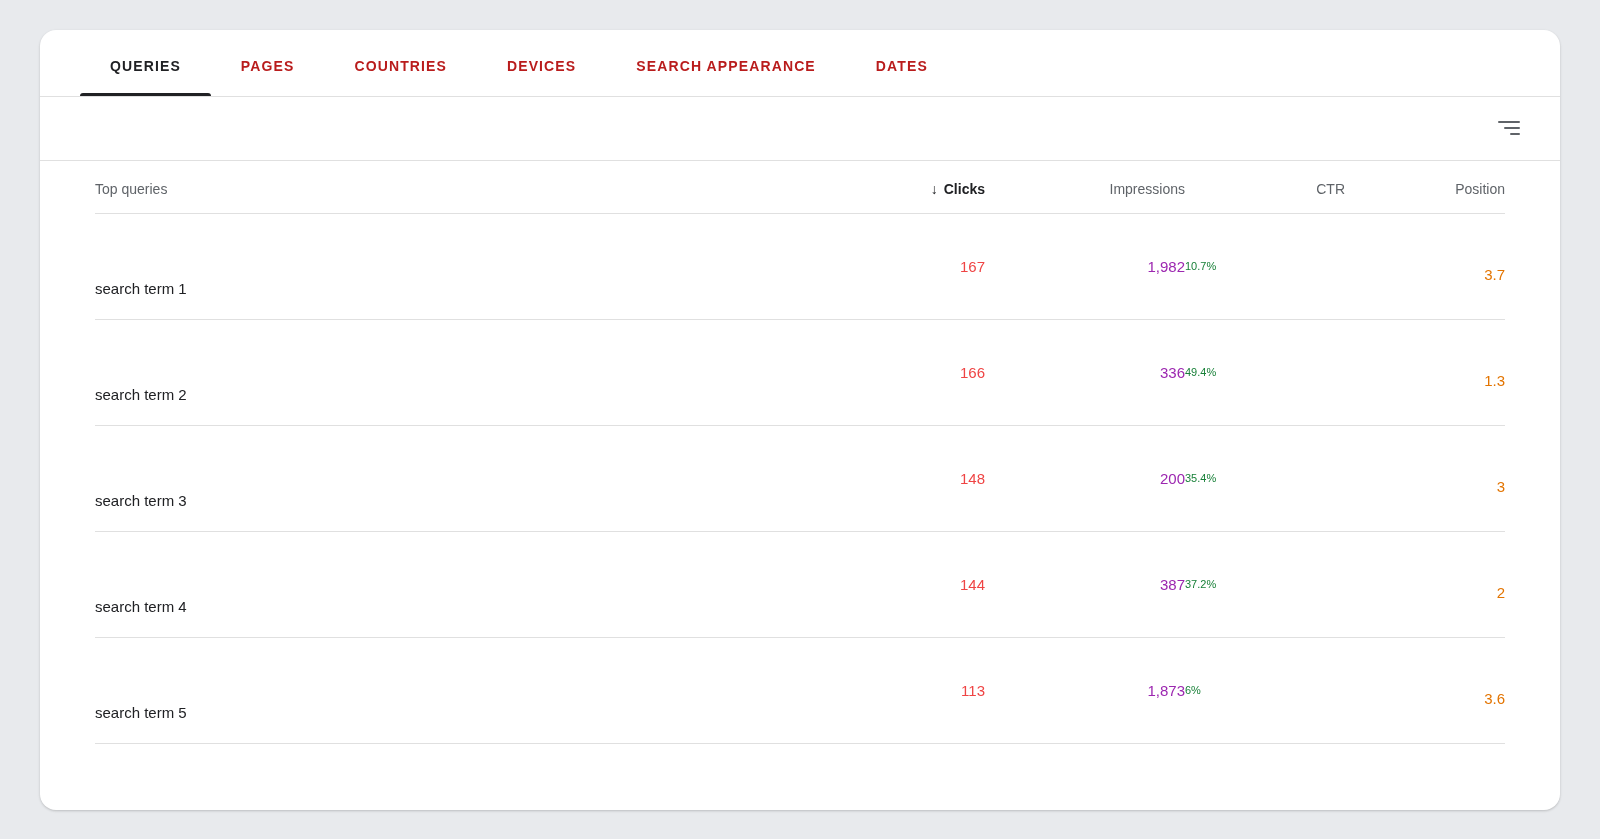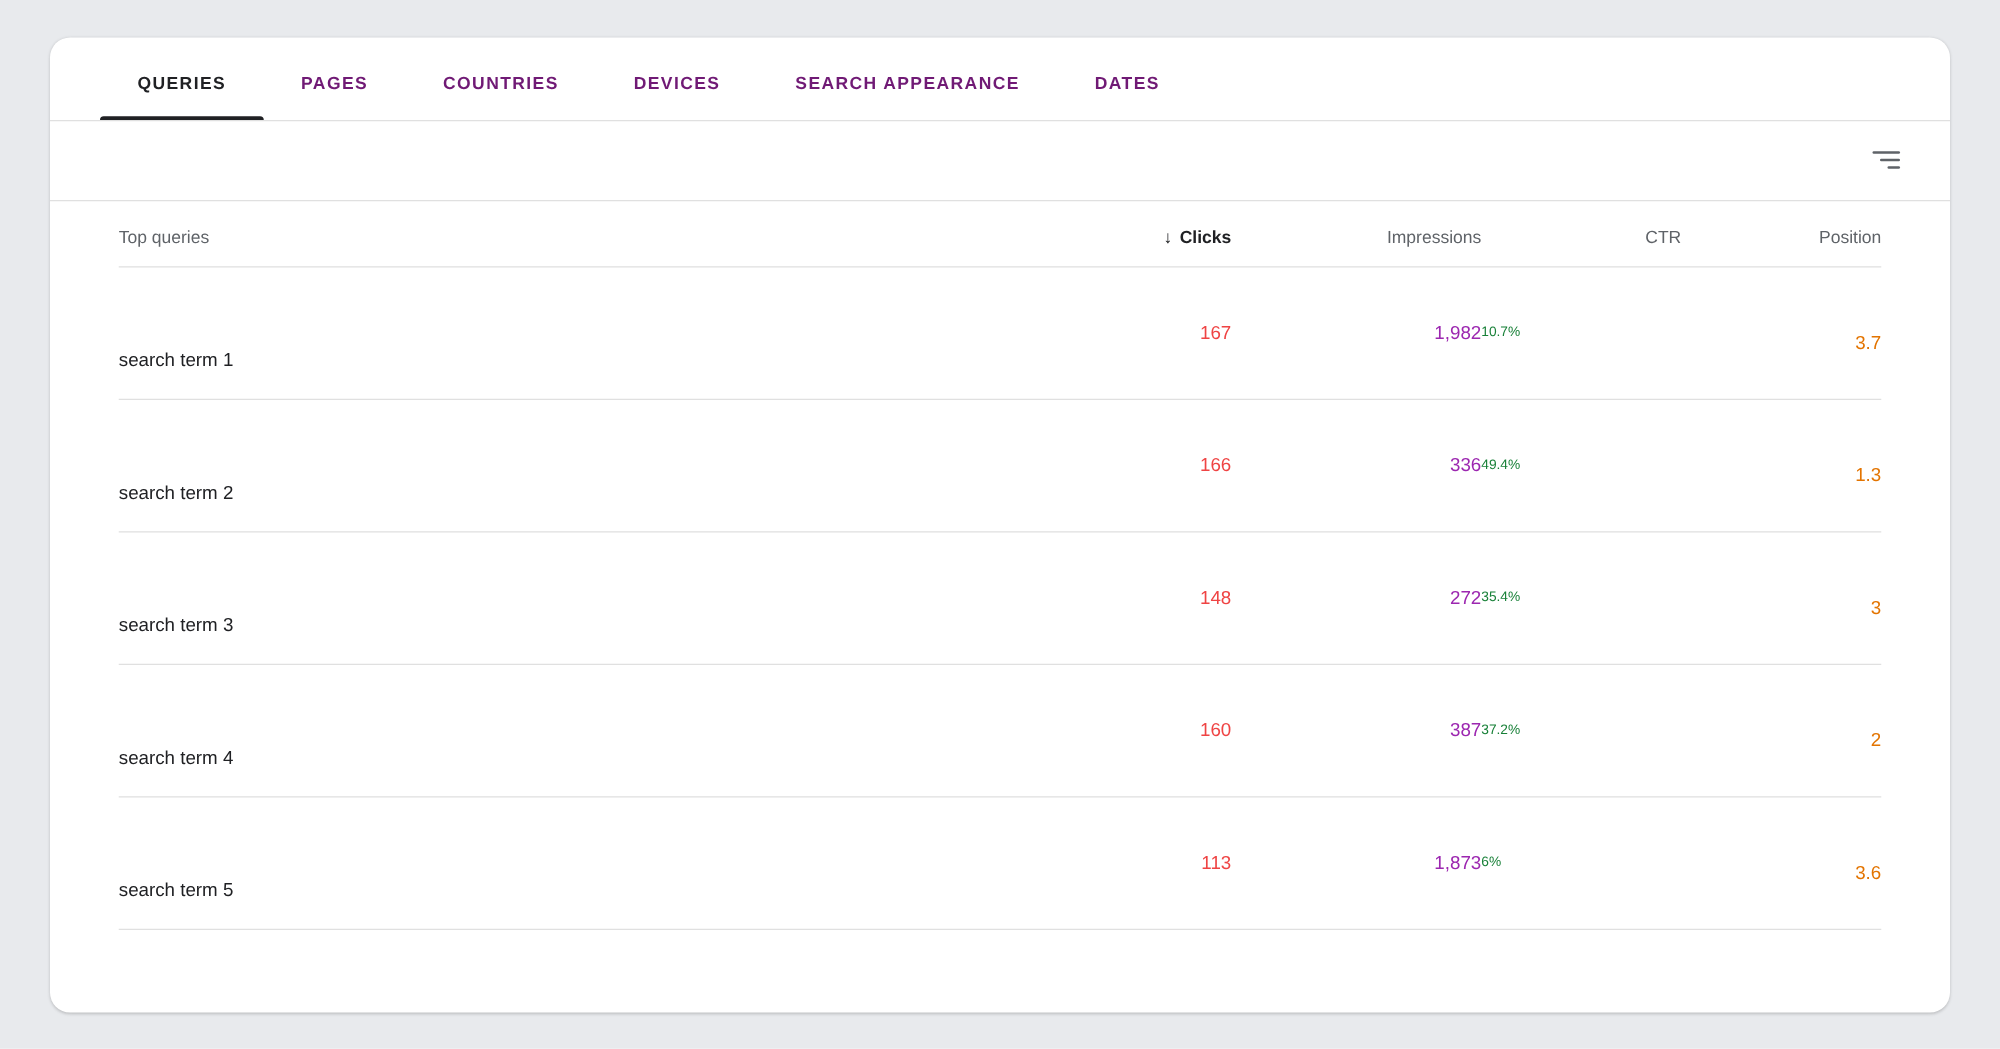--- a/index.html
+++ b/index.html
@@ -35,21 +35,21 @@
       border-bottom: 1px solid #e0e0e0;
       gap: 0;
     }
 
     .tab {
       padding: 28px 30px 22px;
       font-size: 14px;
       font-weight: 600;
       letter-spacing: 0.08em;
       text-transform: uppercase;
-      color: #701a75;
+      color: #b91c1c;
       cursor: pointer;
       position: relative;
       white-space: nowrap;
     }
 
     .tab.active {
       color: #202124;
     }
 
     .tab.active::after {
@@ -226,28 +226,28 @@
       <div class="cell cell-query">search term 2</div>
       <div class="cell cell-clicks">166</div>
       <div class="cell cell-impressions">336</div>
       <div class="cell cell-ctr">49.4%</div>
       <div class="cell cell-position">1.3</div>
     </div>
 
     <div class="table-row">
       <div class="cell cell-query">search term 3</div>
       <div class="cell cell-clicks">148</div>
-      <div class="cell cell-impressions">272</div>
+      <div class="cell cell-impressions">200</div>
       <div class="cell cell-ctr">35.4%</div>
       <div class="cell cell-position">3</div>
     </div>
 
     <div class="table-row">
       <div class="cell cell-query">search term 4</div>
-      <div class="cell cell-clicks">160</div>
+      <div class="cell cell-clicks">144</div>
       <div class="cell cell-impressions">387</div>
       <div class="cell cell-ctr">37.2%</div>
       <div class="cell cell-position">2</div>
     </div>
 
     <div class="table-row">
       <div class="cell cell-query">search term 5</div>
       <div class="cell cell-clicks">113</div>
       <div class="cell cell-impressions">1,873</div>
       <div class="cell cell-ctr">6%</div>

